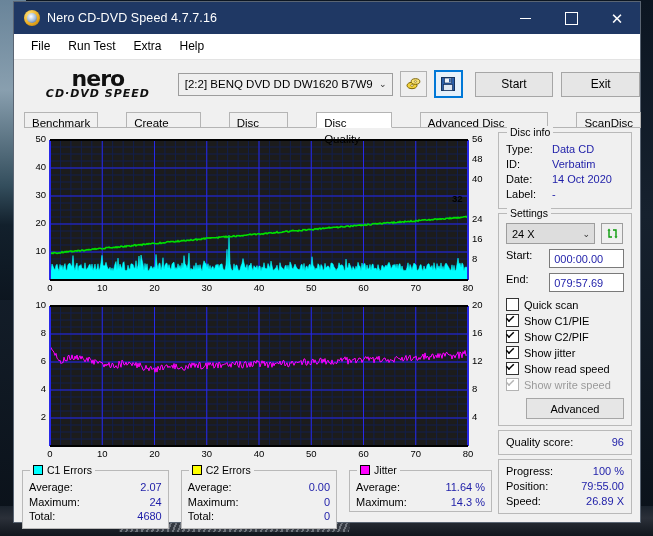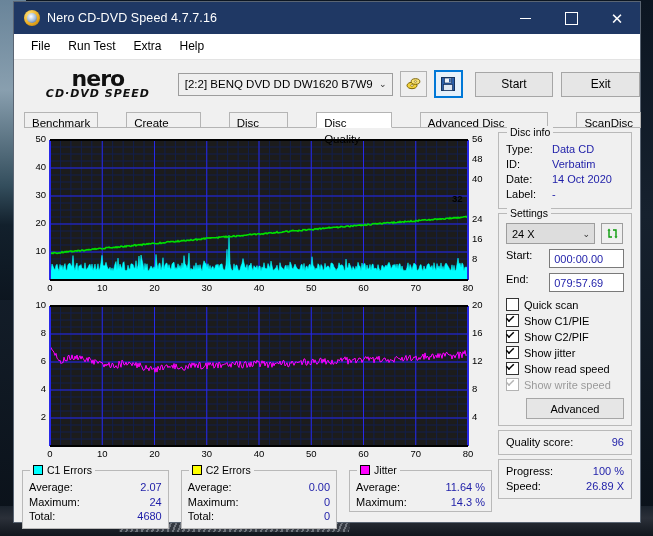--- a/index.html
+++ b/index.html
@@ -607,20 +607,24 @@
           <span class="v">96</span>
         </div>
       </div>
 
       <div class="qbox">
         <div class="rrow" style="justify-content:space-between;">
           <span class="k" style="width:auto;">Progress:</span>
           <span class="v">100 %</span>
         </div>
         <div class="rrow" style="justify-content:space-between;">
+          <span class="k" style="width:auto;">Position:</span>
+          <span class="v">79:55.00</span>
+        </div>
+        <div class="rrow" style="justify-content:space-between;">
           <span class="k" style="width:auto;">Speed:</span>
           <span class="v">26.89 X</span>
         </div>
       </div>
 
     </div>
   </div>
 </div>
 
 </body></html>

